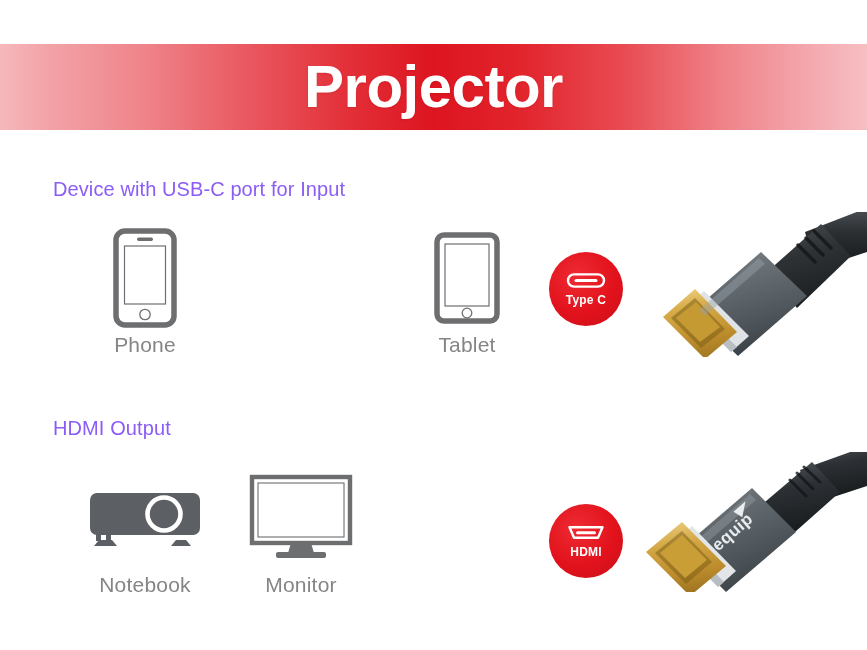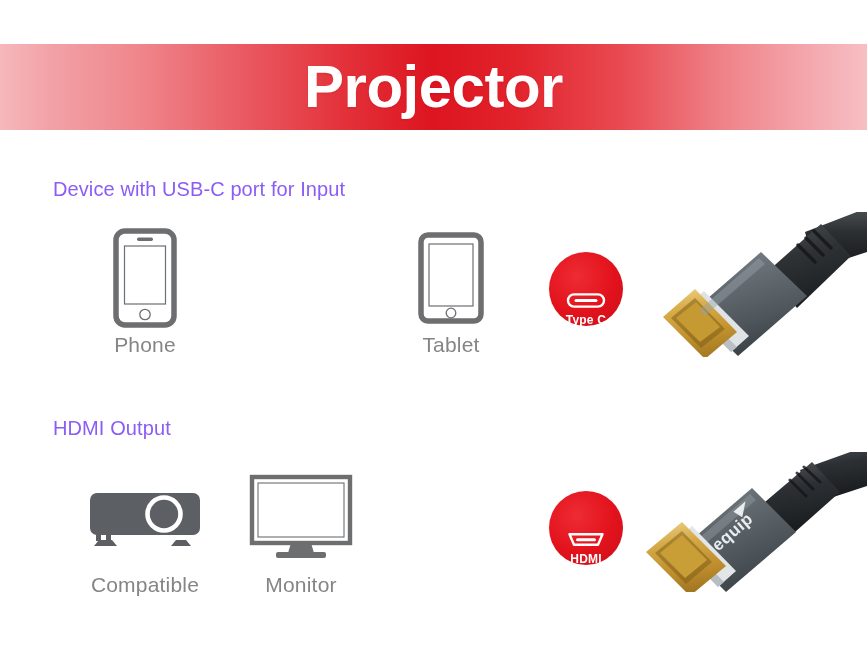--- a/index.html
+++ b/index.html
@@ -75,21 +75,21 @@
     width: 150px;
     height: 150px;
     top: 0;
     display: flex;
     flex-direction: column;
     align-items: center;
     justify-content: flex-start;
   }
   .cell.c0 { left: 30px; }
   .cell.c1 { left: 186px; }
-  .cell.c2 { left: 336px; }
+  .cell.c2 { left: 352px; }
 
   .icon-box {
     height: 112px;
     display: flex;
     align-items: center;
     justify-content: center;
   }
   .cell-label {
     color: #858585;
     font-size: 21px;
@@ -101,24 +101,24 @@
   
   .badge {
     position: absolute;
     width: 74px;
     height: 74px;
     border-radius: 50%;
     background: radial-gradient(circle at 38% 33%, #ee2b33 0%, #e2121c 55%, #c9101a 100%);
     display: flex;
     flex-direction: column;
     align-items: center;
-    justify-content: flex-end;
+    justify-content: center;
   }
   #badge-typec { left: 549px; top: 252px; }
-  #badge-hdmi  { left: 549px; top: 491px; }
+  #badge-hdmi  { left: 549px; top: 504px; }
 
   .badge-label {
     color: #ffffff;
     font-size: 12px;
     font-weight: bold;
     line-height: 1;
     margin-top: 5px;
     letter-spacing: 0.2px;
   }
   .badge-glyph {
@@ -237,21 +237,21 @@
     <div class="icon-box">
       <svg width="114" height="60" viewBox="0 0 114 60">
         <rect x="2" y="5" width="110" height="42" rx="7" ry="7" fill="#5c5f63"></rect>
         <circle cx="76" cy="26" r="16.5" fill="none" stroke="#ffffff" stroke-width="4.6"></circle>
         <rect x="8" y="46" width="5" height="7" fill="#5c5f63"></rect>
         <rect x="18" y="46" width="5" height="7" fill="#5c5f63"></rect>
         <path d="M11 52 L24 52 L29 58 L6 58 Z" fill="#5c5f63"></path>
         <path d="M88 52 L98 52 L103 58 L83 58 Z" fill="#5c5f63"></path>
       </svg>
     </div>
-    <span class="cell-label">Compatible</span>
+    <span class="cell-label">Notebook</span>
   </div>
 
   <div class="cell c1">
     <div class="icon-box">
       <svg width="104" height="88" viewBox="0 0 104 88">
         <rect x="3" y="3" width="98" height="66" fill="#ffffff" stroke="#6d6e70" stroke-width="4.4"></rect>
         <rect x="9" y="9" width="86" height="54" fill="#ffffff" stroke="#6d6e70" stroke-width="1.1"></rect>
         <path d="M42 69 L62 69 L65 79 L39 79 Z" fill="#6d6e70"></path>
         <rect x="27" y="78" width="50" height="6" rx="2" fill="#6d6e70"></rect>
       </svg>

